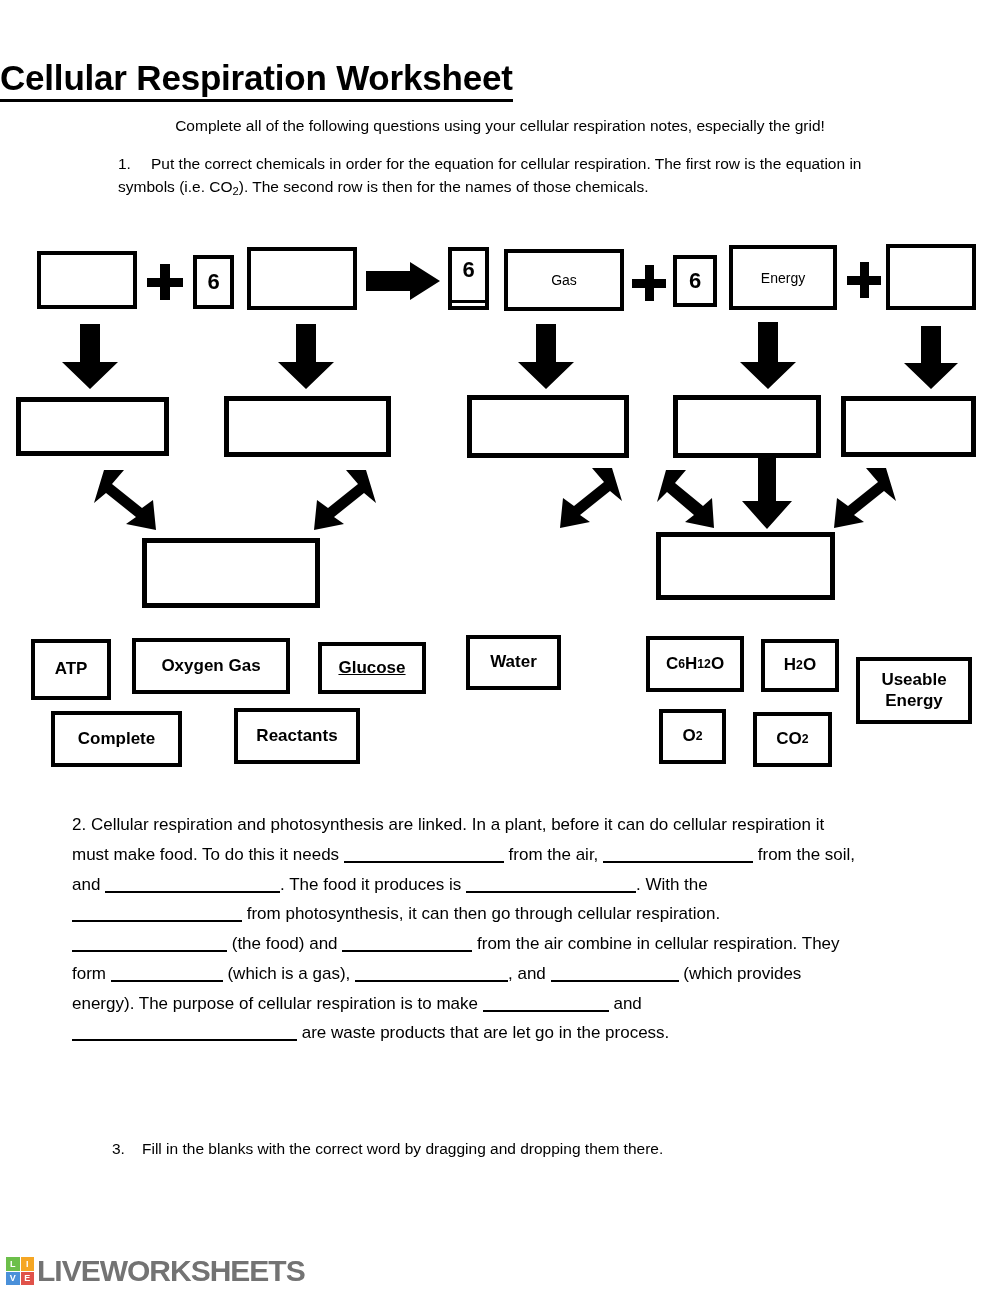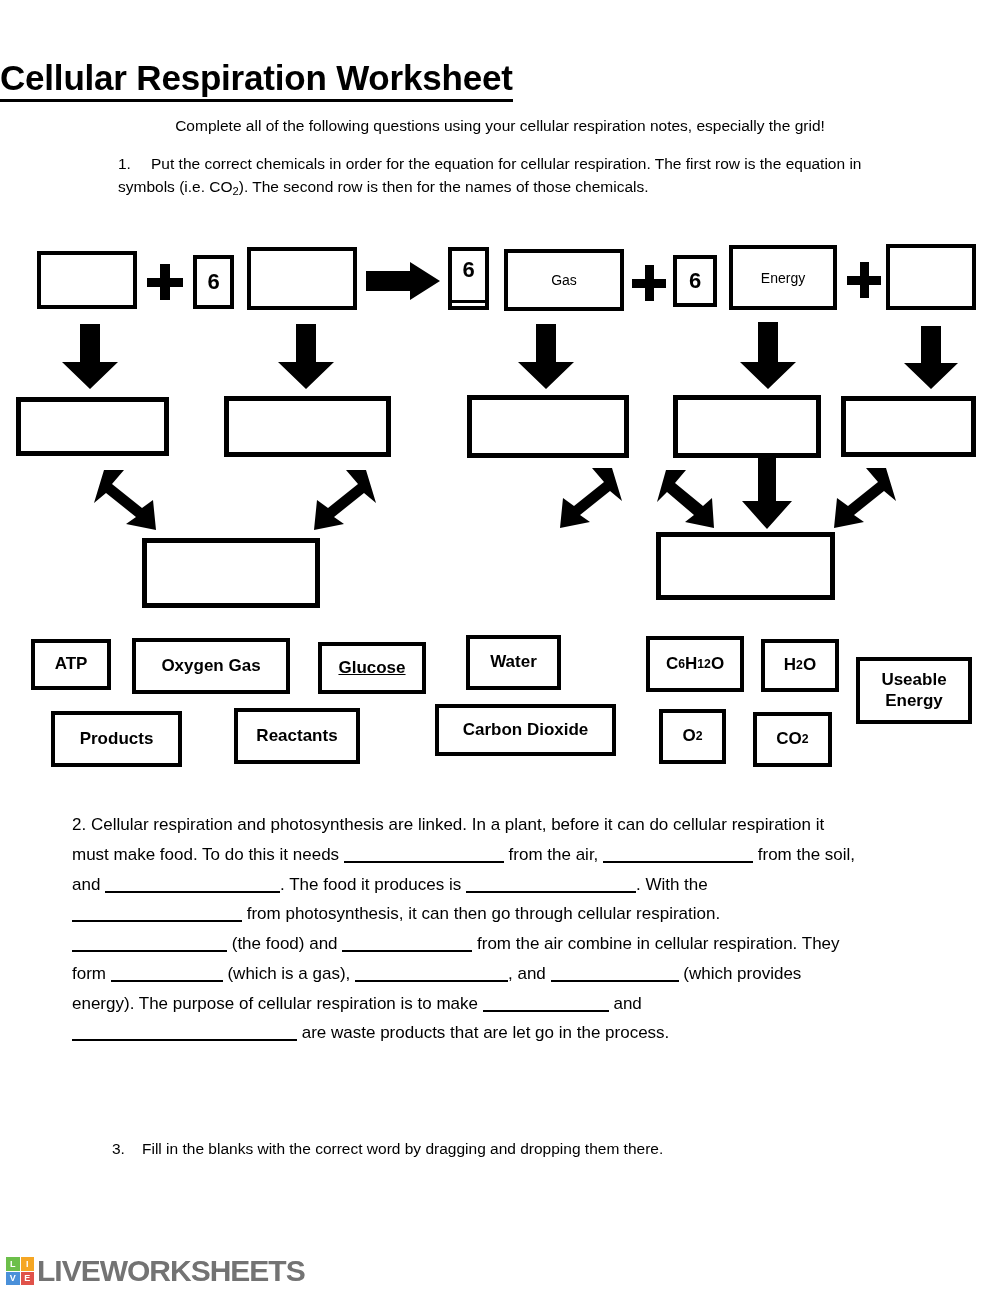--- a/index.html
+++ b/index.html
@@ -182,34 +182,33 @@
   </div>
   <div class="svgarrow" style="left:830px;top:468px;width:70px;height:60px;">
     <svg width="70" height="60" viewBox="0 0 70 60">
       <polygon points="36,0 56,0 66,33 54,23 24,47 34,54 4,60 7,30 18,38 48,14" fill="#000"></polygon>
     </svg>
   </div>
 
   <div class="bx thick" style="left:142px;top:538px;width:178px;height:70px;"></div>
   <div class="bx thick" style="left:656px;top:532px;width:179px;height:68px;"></div>
 
-  <div class="wb" style="left:31px;top:639px;width:80px;height:51px;">ATP</div>
+  <div class="wb" style="left:31px;top:639px;width:80px;height:61px;">ATP</div>
   <div class="wb" style="left:132px;top:638px;width:158px;height:56px;">Oxygen Gas</div>
   <div class="wb" style="left:318px;top:642px;width:108px;height:52px;text-decoration:underline;">Glucose</div>
   <div class="wb" style="left:466px;top:635px;width:95px;height:55px;">Water</div>
   <div class="wb" style="left:646px;top:636px;width:98px;height:56px;">C<sub>6</sub>H<sub>12</sub>O</div>
   <div class="wb" style="left:761px;top:639px;width:78px;height:53px;">H<sub>2</sub>O</div>
   <div class="wb" style="left:856px;top:657px;width:116px;height:67px;flex-direction:column;">
       <span>Useable</span>
       <span>Energy</span>
     </div>
 
-  <div class="wb" style="left:51px;top:711px;width:131px;height:56px;">Products</div>
+  <div class="wb" style="left:51px;top:711px;width:131px;height:56px;">Complete</div>
   <div class="wb" style="left:234px;top:708px;width:126px;height:56px;">Reactants</div>
-  <div class="wb" style="left:435px;top:704px;width:181px;height:52px;">Carbon Dioxide</div>
   <div class="wb" style="left:659px;top:709px;width:67px;height:55px;">O<sub>2</sub></div>
   <div class="wb" style="left:753px;top:712px;width:79px;height:55px;">CO<sub>2</sub></div>
 
   <div class="q2">
     <span>2.</span>
     <span>Cellular respiration and photosynthesis are linked. In a plant, before it can do cellular respiration it must make food. To do this it needs </span><span class="blank" style="width:160px;"></span><span> from the air, </span><span class="blank" style="width:150px;"></span><span> from the soil, and </span><span class="blank" style="width:175px;"></span><span>. The food it produces is </span><span class="blank" style="width:170px;"></span><span>. With the </span><span class="blank" style="width:170px;"></span><span> from photosynthesis, it can then go through cellular respiration. </span><span class="blank" style="width:155px;"></span><span> (the food) and </span><span class="blank" style="width:130px;"></span><span> from the air combine in cellular respiration. They form </span><span class="blank" style="width:112px;"></span><span> (which is a gas), </span><span class="blank" style="width:153px;"></span><span>, and </span><span class="blank" style="width:128px;"></span><span> (which provides energy). The purpose of cellular respiration is to make </span><span class="blank" style="width:126px;"></span><span> and </span><span class="blank" style="width:225px;"></span><span> are waste products that are let go in the process.</span>
   </div>
 
   <div class="q3">
     <span class="num">3.</span>

